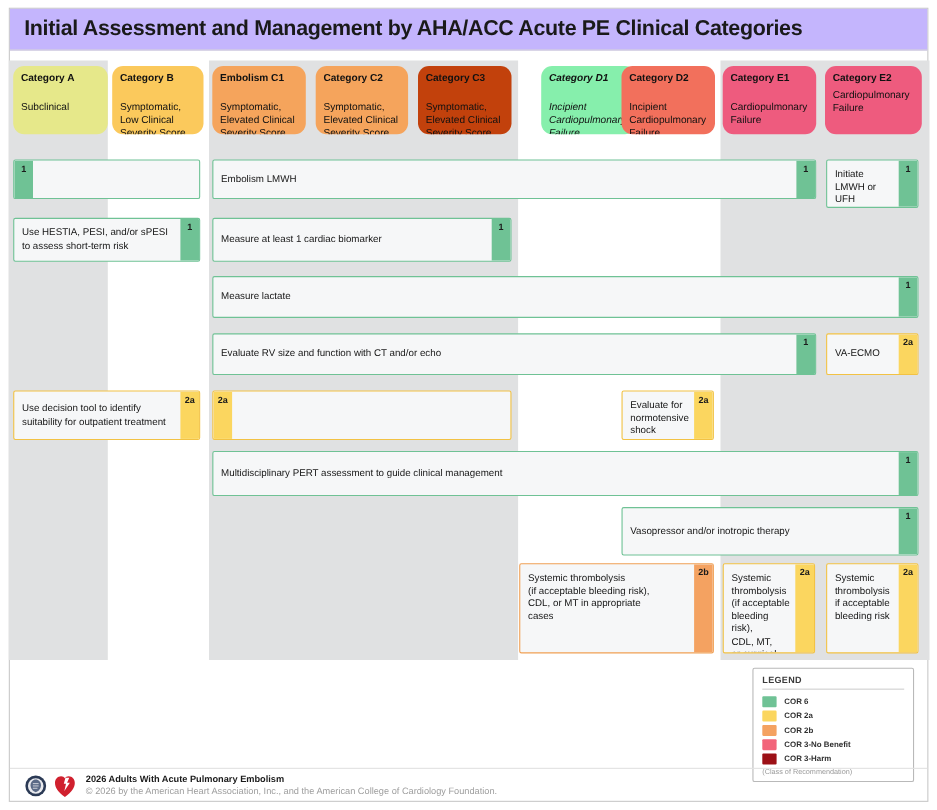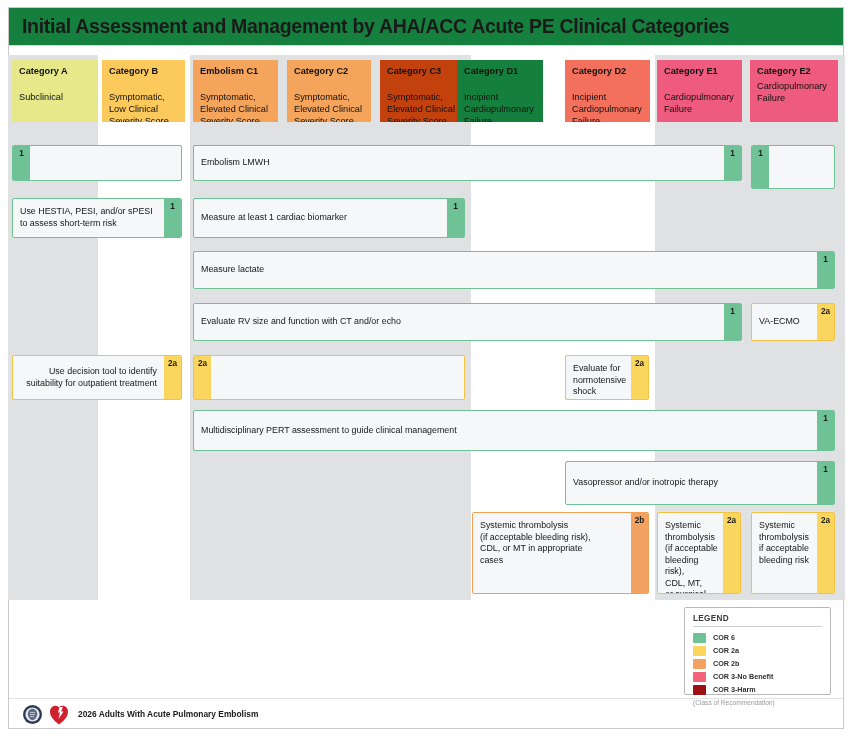--- a/index.html
+++ b/index.html
@@ -20,21 +20,21 @@
     left: 8px; top: 7px;
     width: 836px; height: 722px;
     border: 1px solid #c9c9c9;
     background: #ffffff;
   }
   
   .title-bar {
     position: absolute;
     left: 9px; top: 8px;
     width: 834px; height: 38px;
-    background: #15803d;
+    background: #c4b5fd;
     border-bottom: 1px solid #d8d8d8;
     display: flex; align-items: center;
   }
   .title-text {
     font-size: 19.5px;
     font-weight: bold;
     color: #1a1a1a;
     letter-spacing: -0.3px;
     padding-left: 13px;
     white-space: nowrap;
@@ -45,21 +45,21 @@
     position: absolute;
     background: #e0e1e2;
     top: 55px;
   }
 
   
   .cat {
     position: absolute;
     top: 60px;
     height: 62px;
-    border-radius: 0;
+    border-radius: 10px;
     padding: 6px 7px 4px 7px;
     overflow: hidden;
   }
   .cat .cat-name {
     font-size: 9.2px;
     font-weight: bold;
     color: #111;
     line-height: 1.25;
     display: block;
   }
@@ -109,21 +109,21 @@
   
   .cor2a { border-color: #f2c244; }
   .cor2a .cor { background: #fbd65f; }
   .cor2b { border-color: #f0a054; }
   .cor2b .cor { background: #f4a261; }
 
   
   .legend {
     position: absolute;
     left: 684px; top: 607px;
-    width: 147px; height: 88px;
+    width: 147px; height: 104px;
     background: #ffffff;
     border: 1px solid #b9b9b9;
     border-radius: 2px;
     padding: 6px 8px 4px 8px;
   }
   .legend-title {
     font-size: 8.2px;
     font-weight: bold;
     color: #3b3b3b;
     letter-spacing: 0.3px;
@@ -197,21 +197,21 @@
         <span class="cat-desc">Symptomatic,<br>Elevated Clinical<br>Severity Score</span>
       </div>
       <div class="cat" style="left: 287px; width: 84px; background: rgb(245, 164, 92);">
         <span class="cat-name">Category C2</span>
         <span class="cat-desc">Symptomatic,<br>Elevated Clinical<br>Severity Score</span>
       </div>
       <div class="cat" style="left: 380px; width: 85px; background: #c2410c;">
         <span class="cat-name">Category C3</span>
         <span class="cat-desc">Symptomatic,<br>Elevated Clinical<br>Severity Score</span>
       </div>
-      <div class="cat" style="left: 457px; width: 86px; background: #15803d;">
+      <div class="cat" style="left: 492px; width: 86px; background: #86efac; font-style: italic;">
         <span class="cat-name">Category D1</span>
         <span class="cat-desc">Incipient<br>Cardiopulmonary<br>Failure</span>
       </div>
       <div class="cat" style="left: 565px; width: 85px; background: rgb(242, 112, 92);">
         <span class="cat-name">Category D2</span>
         <span class="cat-desc">Incipient<br>Cardiopulmonary<br>Failure</span>
       </div>
       <div class="cat" style="left: 657px; width: 85px; background: rgb(238, 91, 126);">
         <span class="cat-name">Category E1</span>
         <span class="cat-desc">Cardiopulmonary<br>Failure</span>
@@ -225,20 +225,23 @@
       <div class="rec " style="left: 12px; top: 145px; width: 170px; height: 36px;">
         <div class="cor">1</div>
       </div>
       <div class="rec " style="left: 193px; top: 145px; width: 549px; height: 36px;">
         <div class="rec-text">
           <span>Embolism LMWH</span>
         </div>
         <div class="cor">1</div>
       </div>
       <div class="rec top" style="left: 751px; top: 145px; width: 84px; height: 44px;">
+        <div class="rec-text">
+          <span>Initiate LMWH or UFH</span>
+        </div>
         <div class="cor">1</div>
       </div>
       <div class="rec " style="left: 12px; top: 198px; width: 170px; height: 40px;">
         <div class="rec-text">
           <span>Use HESTIA, PESI, and/or sPESI to assess short-term risk</span>
         </div>
         <div class="cor">1</div>
       </div>
       <div class="rec " style="left: 193px; top: 198px; width: 272px; height: 40px;">
         <div class="rec-text">
@@ -257,21 +260,21 @@
           <span>Evaluate RV size and function with CT and/or echo</span>
         </div>
         <div class="cor">1</div>
       </div>
       <div class="rec cor2a" style="left: 751px; top: 303px; width: 84px; height: 38px;">
         <div class="rec-text">
           <span>VA-ECMO</span>
         </div>
         <div class="cor">2a</div>
       </div>
-      <div class="rec cor2a" style="left: 12px; top: 355px; width: 170px; height: 45px; text-align: right;">
+      <div class="rec cor2a" style="left: 12px; top: 355px; width: 170px; height: 45px;">
         <div class="rec-text">
           <span>Use decision tool to identify suitability for outpatient treatment</span>
         </div>
         <div class="cor">2a</div>
       </div>
       <div class="rec cor2a" style="left: 193px; top: 355px; width: 272px; height: 45px;">
         <div class="cor">2a</div>
       </div>
       <div class="rec cor2a top" style="left: 565px; top: 355px; width: 84px; height: 45px;">
         <div class="rec-text">
@@ -344,16 +347,17 @@
       <circle cx="20" cy="20" r="13.5" fill="#e9eaee"></circle>
       <path d="M20 9c-5 0-9 4.4-9 10 0 6 4.5 11 9 12 4.5-1 9-6 9-12 0-5.6-4-10-9-10z" fill="#5b6a86"></path>
       <path d="M15 16h10M15 20h10M15 24h8" stroke="#e9eaee" stroke-width="1.4"></path>
     </svg>
     <svg class="logo-aha" viewBox="0 0 40 42">
       <path d="M20 41C8 32 2 24 2 15.5 2 8.6 7 3.5 13 3.5c3.2 0 5.7 1.5 7 3.6 1.3-2.1 3.8-3.6 7-3.6 6 0 11 5.1 11 12C38 24 32 32 20 41z" fill="#d0202e"></path>
       <path d="M21 6l-3 11h4l-3 13 10-15h-5l4-9z" fill="#ffffff"></path>
     </svg>
     <div class="foot-txt">
       <div class="foot-line1">2026 Adults With Acute Pulmonary Embolism</div>
+      <div class="foot-line2">© 2026 by the American Heart Association, Inc., and the American College of Cardiology Foundation.</div>
     </div>
   </div>
 
 </div>
 
 </body></html>

